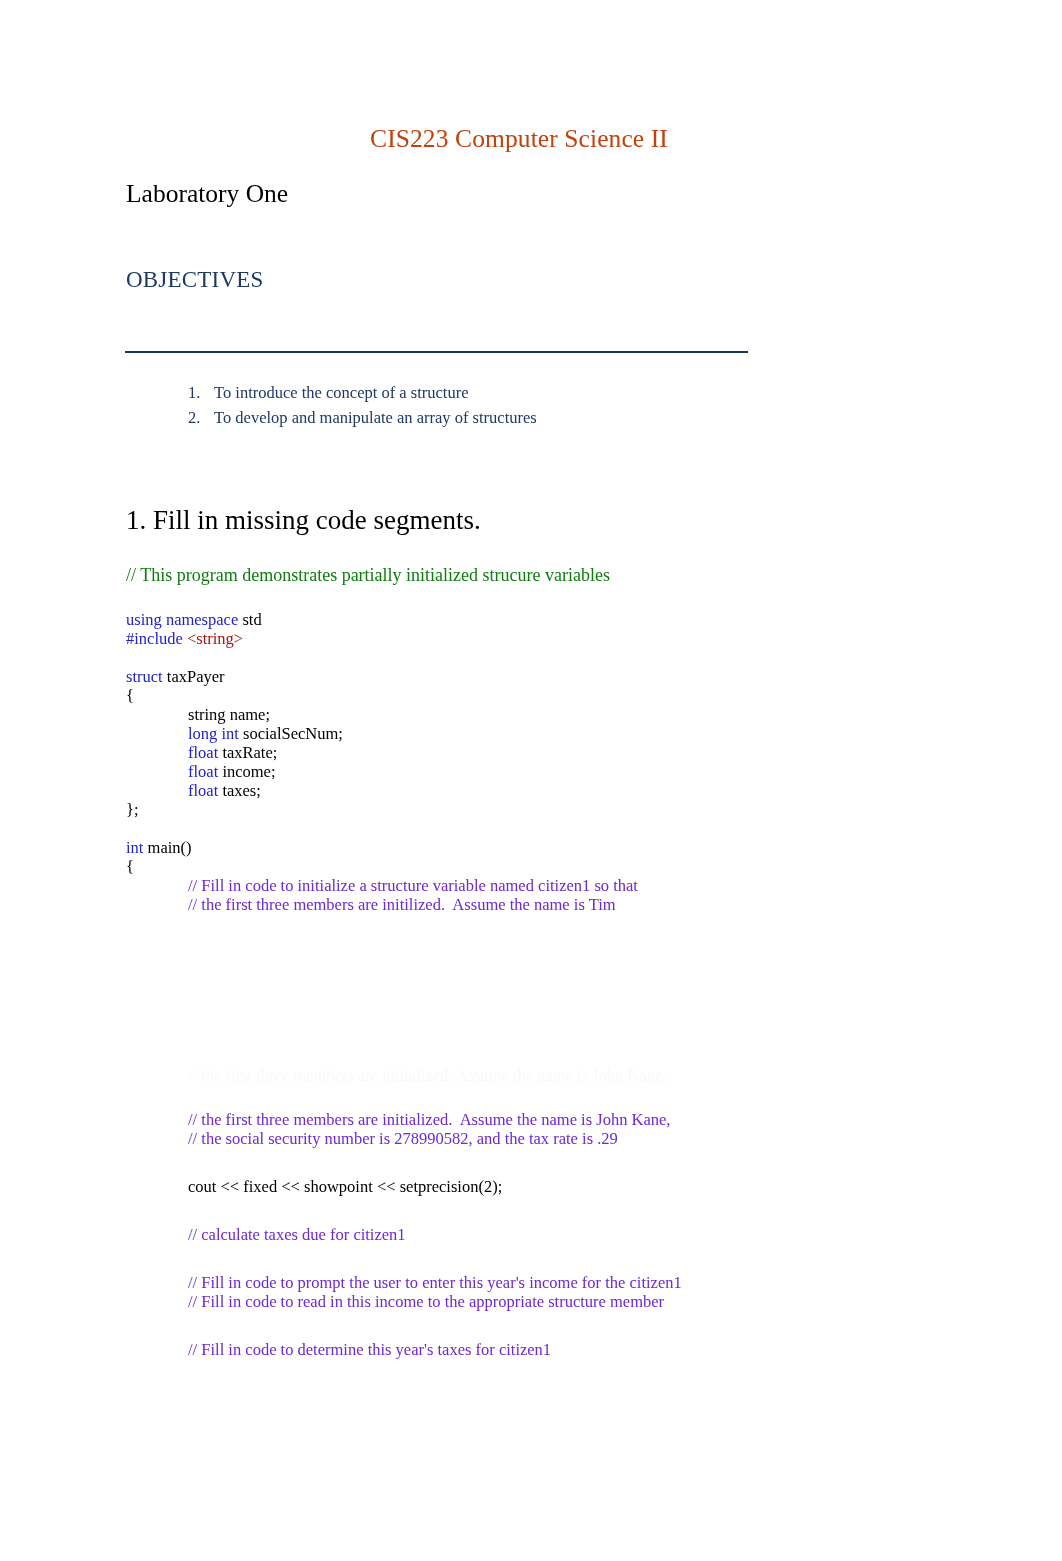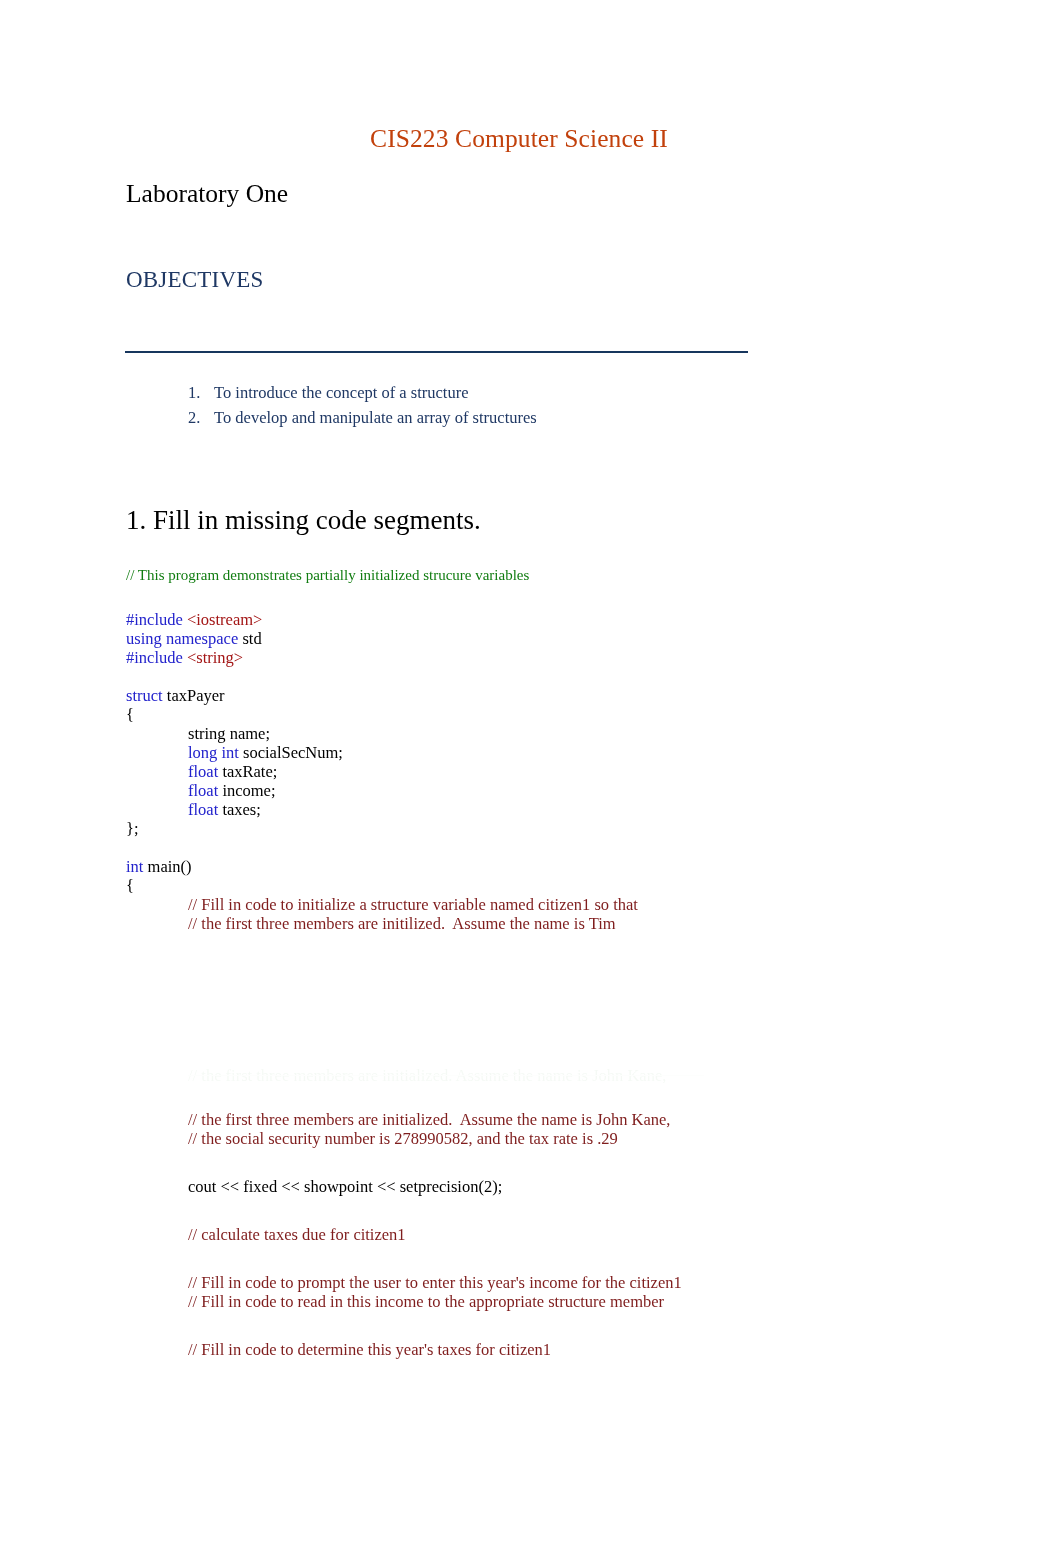--- a/index.html
+++ b/index.html
@@ -111,28 +111,28 @@
   .code-line {
     white-space: pre;
     height: 19px;
     color: #000000;
   }
   .code-line.spacer { height: 19px; }
   .code-line.gap-sm { height: 10px; }
   .indent { padding-left: 62px; }
   .kw   { color: #2222CC; }
   .hdr  { color: #A31515; }
-  .cmt  { color: #7f1d1d; }
+  .cmt  { color: #6d28d9; }
   .plain{ color: #000000; }
 
   .lead-comment {
     position: absolute;
     left: 126px;
     top: 563px;
-    font-size: 15px;
+    font-size: 18px;
     line-height: 24px;
     color: #107C10;
     white-space: nowrap;
   }
 
   
   .ghost-artifact {
     position: absolute;
     left: 188px;
     top: 1066px;
@@ -176,21 +176,20 @@
       <span class="obj-text">To develop and manipulate an array of structures</span>
     </div>
   </div>
 
   <div class="section-heading">1. Fill in missing code segments.</div>
 
   <div class="lead-comment">// This program demonstrates partially initialized strucure variables</div>
 
   <div class="code-block" style="top:610px;">
 
-    <div class="code-line"><span class="kw">#include </span><span class="hdr">&lt;iostream&gt;</span></div>
 
     <div class="code-line"><span class="kw">using namespace </span><span class="plain">std</span></div>
 
     <div class="code-line"><span class="kw">#include </span><span class="hdr">&lt;string&gt;</span></div>
 
     <div class="code-line spacer"></div>
 
     <div class="code-line"><span class="kw">struct </span><span class="plain">taxPayer</span></div>
 
     <div class="code-line"><span class="plain">{</span></div>

